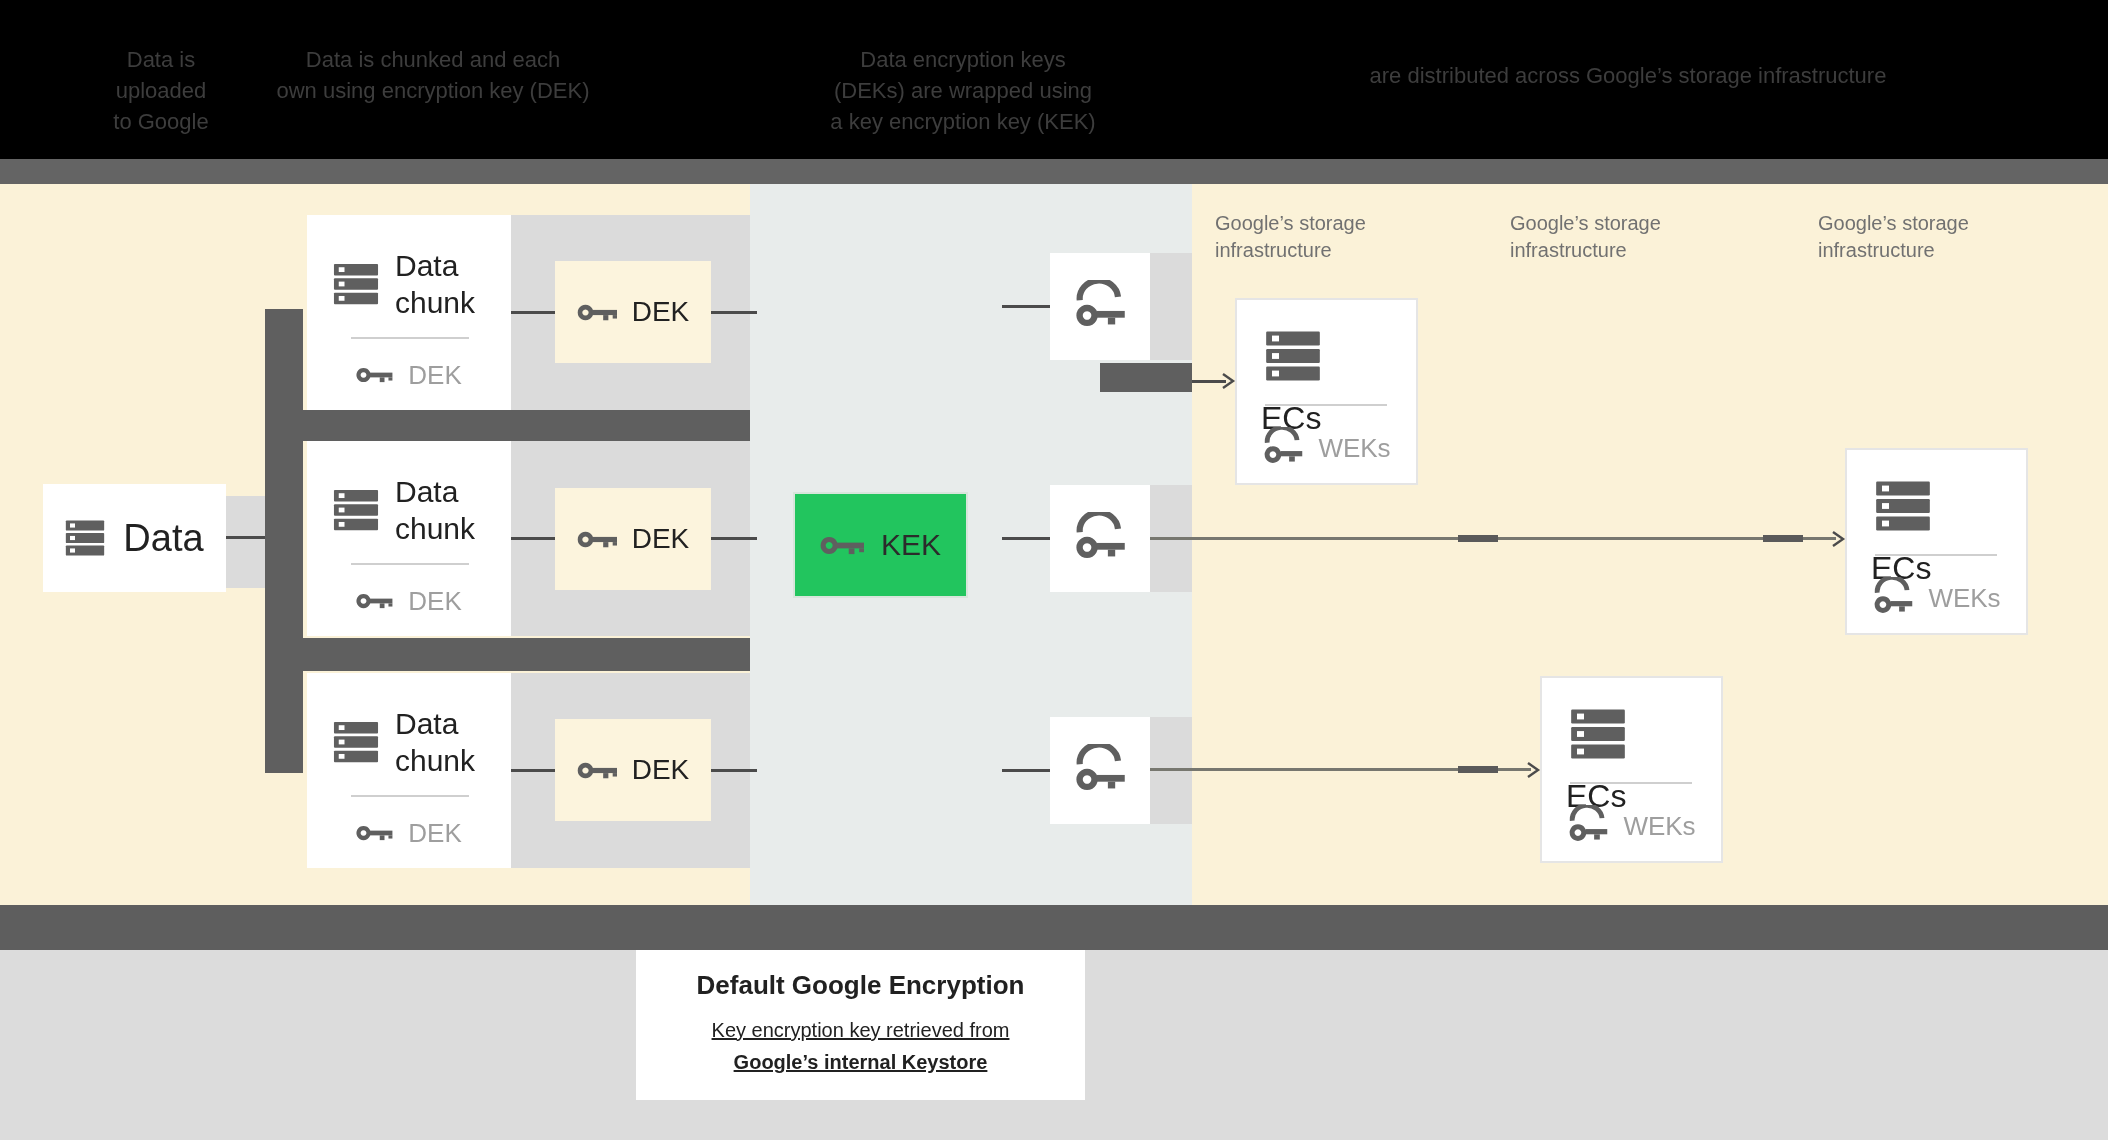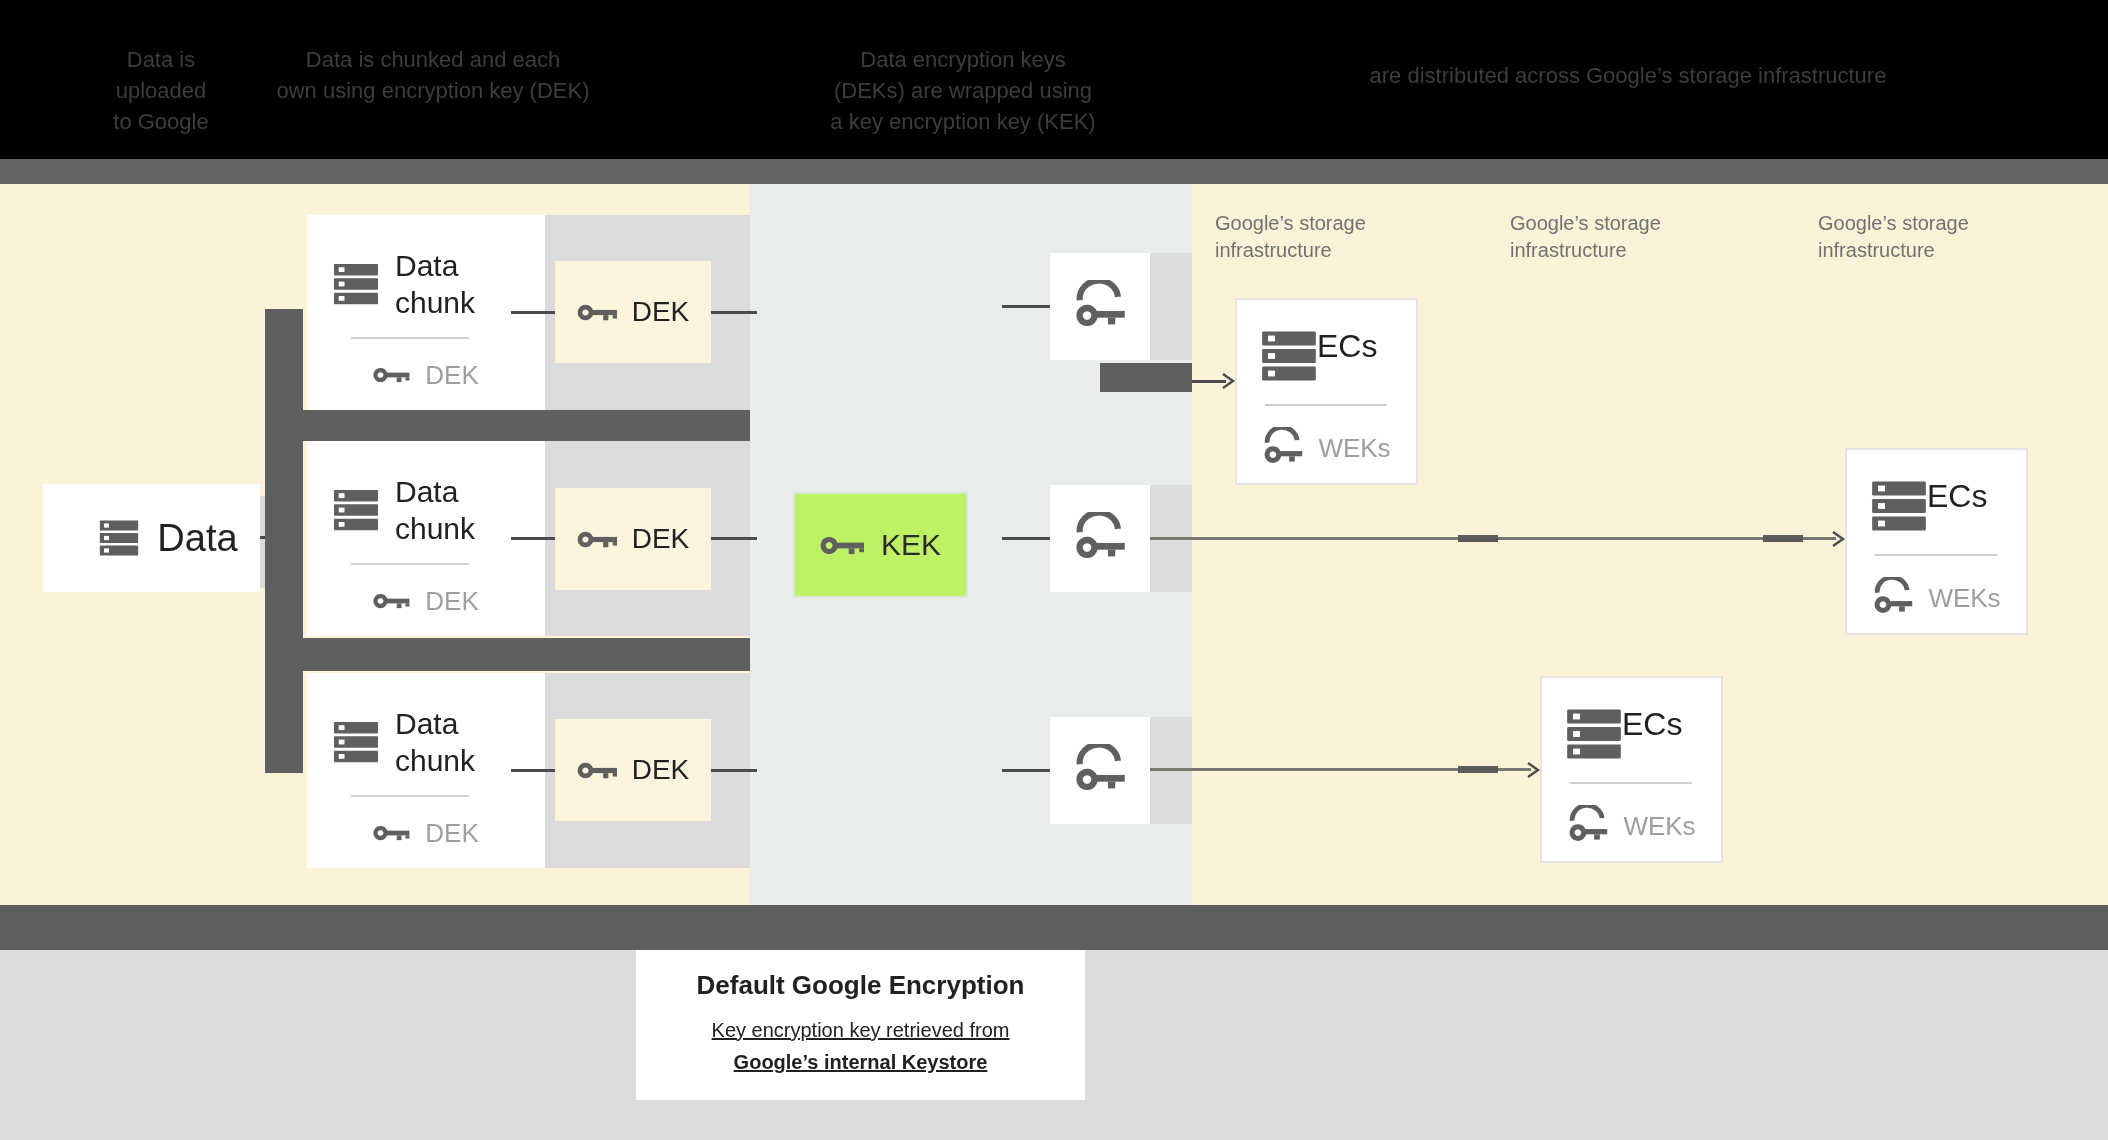--- a/index.html
+++ b/index.html
@@ -13,38 +13,38 @@
   .bar-top{left:0;top:159px;width:2108px;height:25px;background:#646464;}
   .panel-cream-l{left:0;top:184px;width:750px;height:721px;background:#FBF2D8;}
   .panel-blue{left:750px;top:184px;width:442px;height:721px;background:#E8ECEB;}
   .panel-cream-r{left:1192px;top:184px;width:916px;height:721px;background:#FBF2D8;}
   .bar-bottom{left:0;top:905px;width:2108px;height:45px;background:#5E5E5E;}
   .footer-gray{left:0;top:950px;width:2108px;height:190px;background:#DCDCDC;}
   
   .dark{background:#5F5F5F;}
   .track{background:#DBDBDB;}
   
-  .card{background:#FFFFFF;padding-left:34px;}
+  .card{background:#FFFFFF;}
   .chunk-card{width:204px;height:195px;}
   .chunk-head{position:absolute;left:26px;top:32px;display:flex;gap:16px;align-items:center;}
   .chunk-title{font-size:30px;line-height:37px;color:#212121;width:100px;}
   .divider{position:absolute;height:2px;background:#CFCFCF;}
   .keyrow{position:absolute;left:0;right:0;display:flex;align-items:center;justify-content:center;gap:14px;}
   .keylabel{font-size:26px;color:#9E9E9E;}
   .data-card{left:43px;top:484px;width:183px;height:108px;display:flex;align-items:center;justify-content:center;gap:18px;}
   .data-label{font-size:38px;color:#212121;}
   .dekbox{left:555px;width:156px;height:102px;background:#FCF4DD;display:flex;align-items:center;justify-content:center;gap:13px;}
   .deklabel{font-size:28px;color:#212121;}
-  .kekbox{left:793px;top:492px;width:175px;height:106px;background:#bef264;border:2px solid #D8E5DB;
+  .kekbox{left:793px;top:492px;width:175px;height:106px;background:#22c55e;border:2px solid #D8E5DB;
           box-sizing:border-box;display:flex;align-items:center;justify-content:center;gap:15px;}
   .keklabel{font-size:30px;color:#2B2B2B;}
   .wkbox{left:1050px;width:100px;height:107px;background:#FFFFFF;display:flex;align-items:center;justify-content:center;}
   .strip{left:1150px;width:42px;height:107px;background:#DBDBDB;}
   .ec-card{width:183px;height:187px;background:#FFFFFF;border:2px solid #E5E5E5;box-sizing:border-box;}
-  .ec-head{position:absolute;left:24px;top:28px;display:flex;align-items:flex-start;}
+  .ec-head{position:absolute;left:24px;top:28px;display:flex;gap:16px;align-items:flex-end;flex-direction:column;}
   .ec-title{font-size:32px;color:#212121;}
   .storage-label{width:280px;color:#717171;font-size:20px;line-height:27px;}
   
   .conn{position:absolute;height:3px;background:#4B4B4B;}
   .thinline{position:absolute;height:3px;background:#77776F;}
   .thickseg{position:absolute;height:7px;width:40px;background:#5A5A5A;}
   
   .caption-card{left:636px;top:950px;width:449px;height:150px;background:#ffffff;text-align:center;
                 box-sizing:border-box;padding-top:18px;}
   .caption-title{font-size:26px;line-height:34px;font-weight:bold;color:#212121;}

